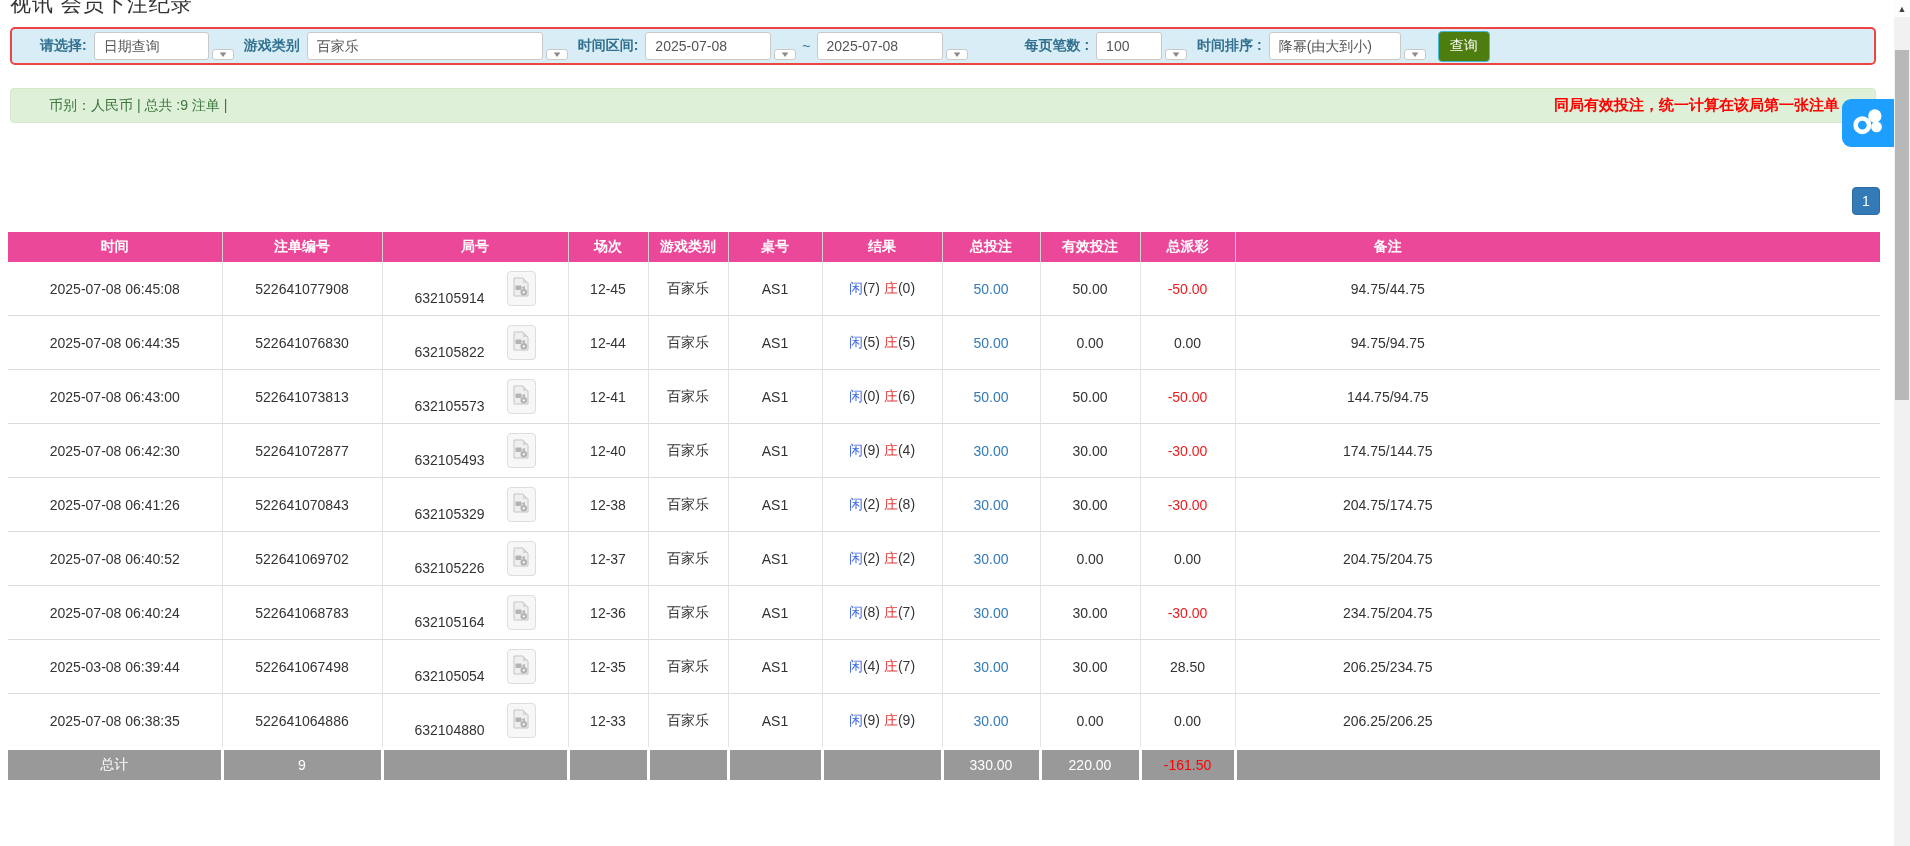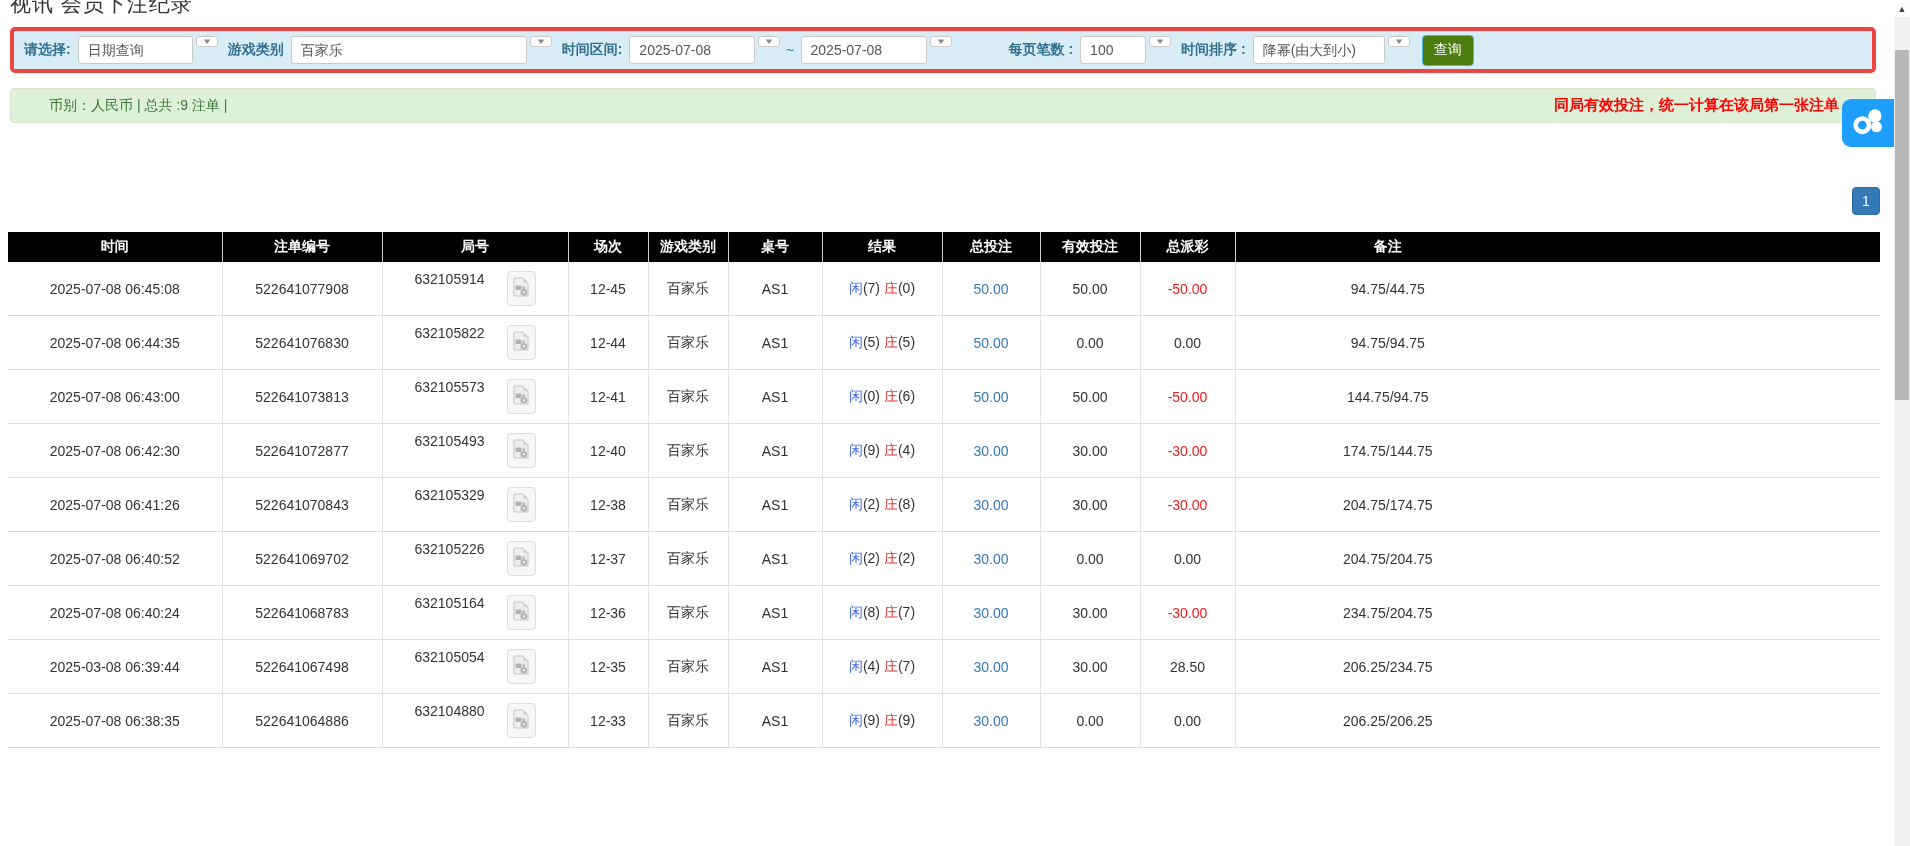--- a/index.html
+++ b/index.html
@@ -4,27 +4,27 @@
 <style>
   html,body{margin:0;padding:0;}
   body{
     width:1910px;height:846px;overflow:hidden;background:#fff;position:relative;
     font-family:"Liberation Sans","DejaVu Sans",sans-serif;color:#333;
   }
   .page-title{position:absolute;left:10px;top:-10px;font-size:21px;color:#333;letter-spacing:1px;white-space:nowrap;}
 
   
   .filter-bar{
-    position:absolute;left:10px;top:27px;width:1866px;height:46px;box-sizing:border-box;
-    background:#d9edf7;border:4px solid #ef4444;border-radius:5px;
-    display:flex;align-items:center;padding:0 2px;white-space:nowrap;
+    position:absolute;left:10px;top:27px;width:1866px;height:38px;box-sizing:border-box;
+    background:#d9edf7;border:2px solid #ef4444;border-radius:5px;
+    display:flex;align-items:center;padding:0 20px;white-space:nowrap;
   }
   .flabel{font-size:14px;font-weight:bold;color:#31708f;margin:0 7px 0 10px;}
   .flabel:first-child{margin-left:8px;}
-  .sel-group{display:flex;align-items:flex-start;height:28px;}
+  .sel-group{display:flex;align-items:flex-end;height:28px;}
   .sel-box{
     box-sizing:border-box;background:#fff;border:1px solid #c9c9c9;border-radius:3px;
     font-size:14px;color:#555;line-height:26px;padding:0 9px;overflow:hidden;
   }
   .caret-btn{
     box-sizing:border-box;width:22px;margin-left:3px;background:#fff;border:1px solid #c9c9c9;border-radius:3px;
     display:flex;align-items:center;justify-content:center;cursor:pointer;
   }
   .caret-glyph{font-size:8px;color:#8a8a8a;transform:scaleX(1.4);}
   .tilde{font-size:14px;color:#31708f;margin:0 6px;}
@@ -47,31 +47,31 @@
   .page-btn{
     position:absolute;left:1852px;top:187px;width:28px;height:28px;background:#337ab7;border:1px solid #2e6da4;
     border-radius:4px;box-sizing:border-box;color:#fff;font-size:14px;display:flex;align-items:center;justify-content:center;cursor:pointer;
   }
 
   
   table.bets{position:absolute;left:8px;top:232px;width:1872px;border-collapse:collapse;table-layout:fixed;}
   col.c0{width:214px}col.c1{width:160px}col.c2{width:186px}col.c3{width:80px}col.c4{width:80px}
   col.c5{width:94px}col.c6{width:120px}col.c7{width:98px}col.c8{width:100px}col.c9{width:95px}col.c10{width:645px}
   table.bets th{
-    background:#000000;color:#fff;font-size:14px;font-weight:bold;height:30px;
+    background:#ec4899;color:#fff;font-size:14px;font-weight:bold;height:30px;
     border-right:1px solid #cfcfcf;text-align:center;padding:0;
   }
   table.bets th:last-child{border-right:none;margin-left:12px;}
   table.bets td{
     font-size:14px;color:#333;text-align:center;height:53px;padding:0;
     border-bottom:1px solid #dcdcdc;border-right:1px solid #e4e4e4;background:#fff;
   }
   table.bets td:last-child{border-right:none;}
   .remark-col{padding-right:340px !important;}
-  .round-cell{display:flex;align-items:flex-start;justify-content:center;gap:22px;}
+  .round-cell{display:flex;align-items:flex-end;justify-content:center;gap:22px;}
   .video-btn{
     width:27px;height:33px;background:#f7f7f7;border:1px solid #ddd;border-radius:4px;
     display:inline-flex;align-items:center;justify-content:center;cursor:pointer;
   }
   .res-blue{color:#4169e1;}
   .res-red{color:#e23b3b;}
   .res-num{color:#333;}
   .amt-link{color:#337ab7;cursor:pointer;}
   .neg{color:#ee1c1c;}
   tr.total-row td{
@@ -437,19 +437,32 @@
         </td>
         <td>12-33</td>
         <td>百家乐</td>
         <td>AS1</td>
         <td><span class="res-blue">闲</span><span class="res-num">(9)</span> <span class="res-red">庄</span><span class="res-num">(9)</span></td>
         <td><span class="amt-link">30.00</span></td>
         <td>0.00</td>
         <td><span class="">0.00</span></td>
         <td class="remark-col">206.25/206.25</td>
       </tr>
+      <tr class="total-row">
+        <td>总计</td>
+        <td>9</td>
+        <td></td>
+        <td></td>
+        <td></td>
+        <td></td>
+        <td></td>
+        <td>330.00</td>
+        <td>220.00</td>
+        <td class="neg-total">-161.50</td>
+        <td class="remark-col"></td>
+      </tr>
     </tbody>
 </table>
 
 <div class="scrollbar">
   <div class="scroll-up">▲</div>
   <div class="scroll-thumb"></div>
 </div>
 
 </body></html>

